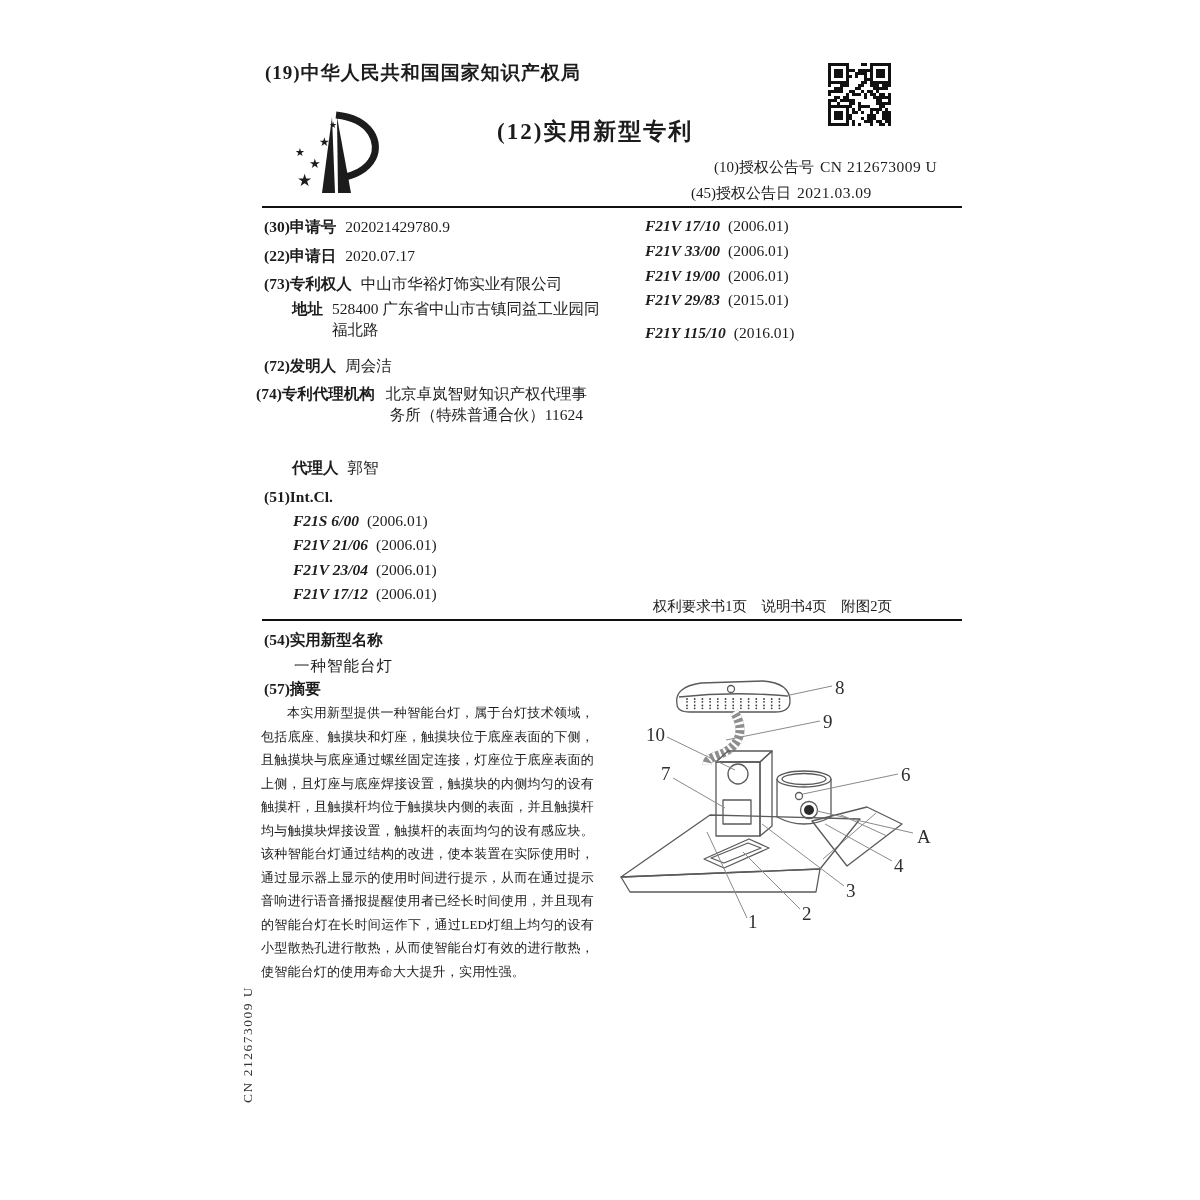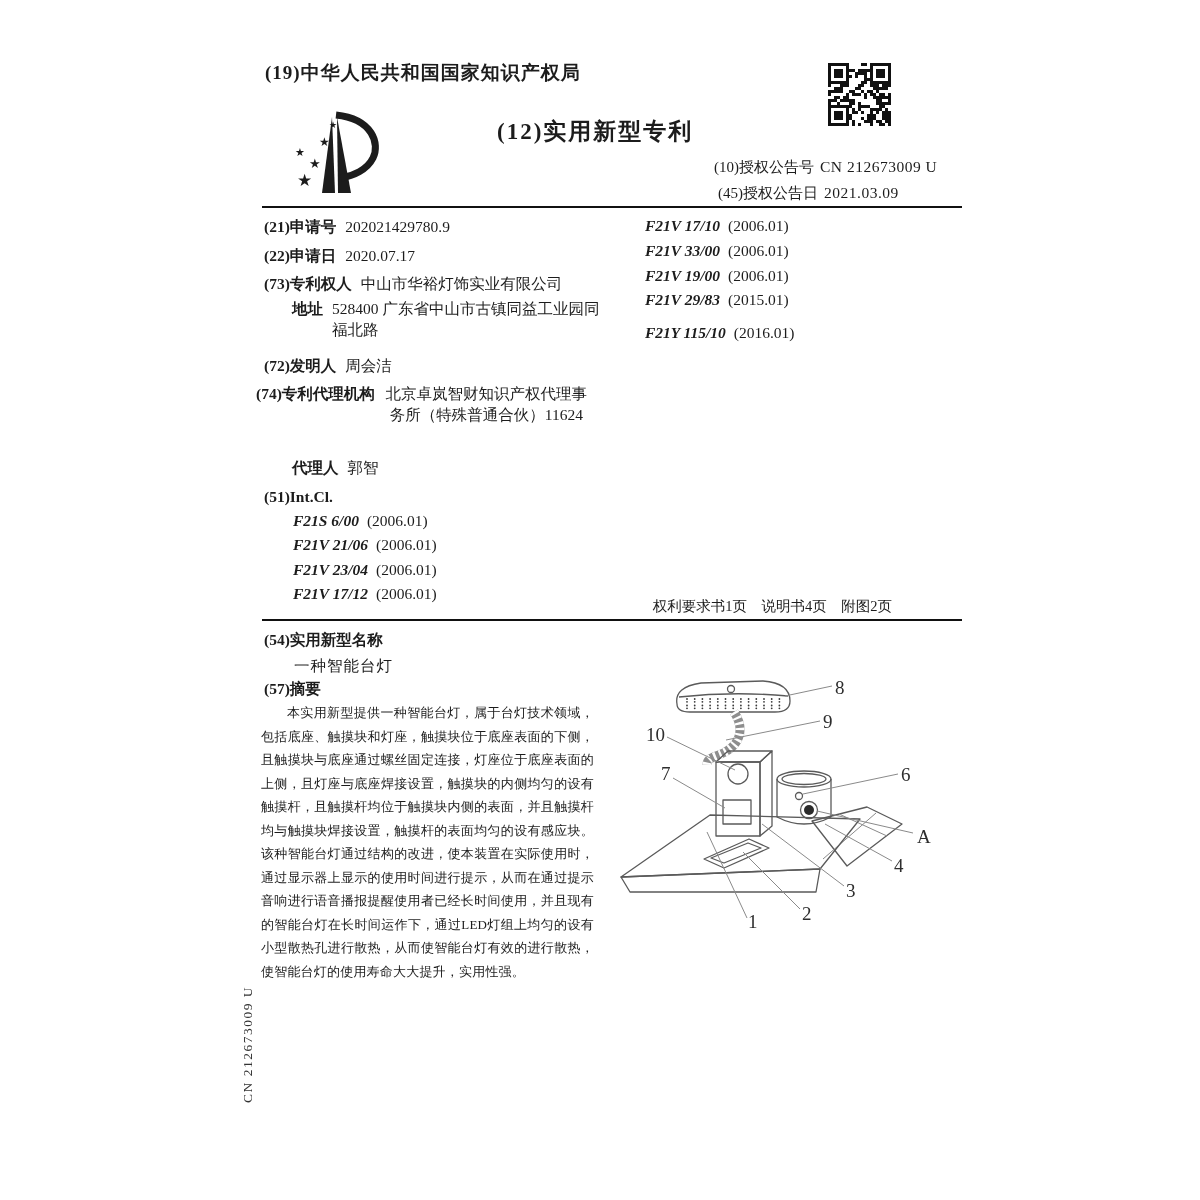--- a/index.html
+++ b/index.html
@@ -3,21 +3,21 @@
 <meta charset="utf-8">
 <style>
   * { margin:0; padding:0; box-sizing:border-box; }
   html,body { width:1200px; height:1200px; background:#ffffff; }
   body { font-family:"Liberation Serif","DejaVu Serif",serif; color:#1c1c1c; position:relative; }
   .abs { position:absolute; }
   .office { left:265px; top:60px; font-size:19px; font-weight:bold; letter-spacing:1px; }
   .doc-type { left:497px; top:116px; font-size:23px; font-weight:bold; letter-spacing:2px; }
   .pub-row { font-size:15px; display:flex; gap:6px; align-items:baseline; }
   .pub-no { left:714px; top:158px; }
-  .pub-date { left:718px; top:184px; }
+  .pub-date { left:691px; top:184px; }
   .pub-row .lbl { font-weight:normal; }
   .pub-row .val { font-size:15.5px; letter-spacing:0.5px; }
   .rule { left:262px; width:700px; height:0; border-top:2.5px solid #111; }
   .rule1 { top:206px; }
   .rule2 { top:619px; }
   .row { display:flex; gap:9px; align-items:flex-start; font-size:15.5px; line-height:1.35; }
   .row .lbl { font-weight:bold; white-space:nowrap; }
   .r21 { left:264px; top:217px; }
   .r22 { left:264px; top:246px; }
   .r73 { left:264px; top:274px; }
@@ -234,21 +234,21 @@
   <span class="val">CN 212673009 U</span>
 </div>
 <div class="abs pub-row pub-date">
   <span class="lbl">(45)授权公告日</span>
   <span class="val">2021.03.09</span>
 </div>
 
 <div class="abs rule rule1"></div>
 
 <div class="abs row r21">
-  <span class="lbl">(21)申请号</span>
+  <span class="lbl">(30)申请号</span>
   <span class="val">202021429780.9</span>
 </div>
 <div class="abs row r22">
   <span class="lbl">(22)申请日</span>
   <span class="val">2020.07.17</span>
 </div>
 <div class="abs row r73">
   <span class="lbl">(73)专利权人</span>
   <span class="val">中山市华裕灯饰实业有限公司</span>
 </div>

